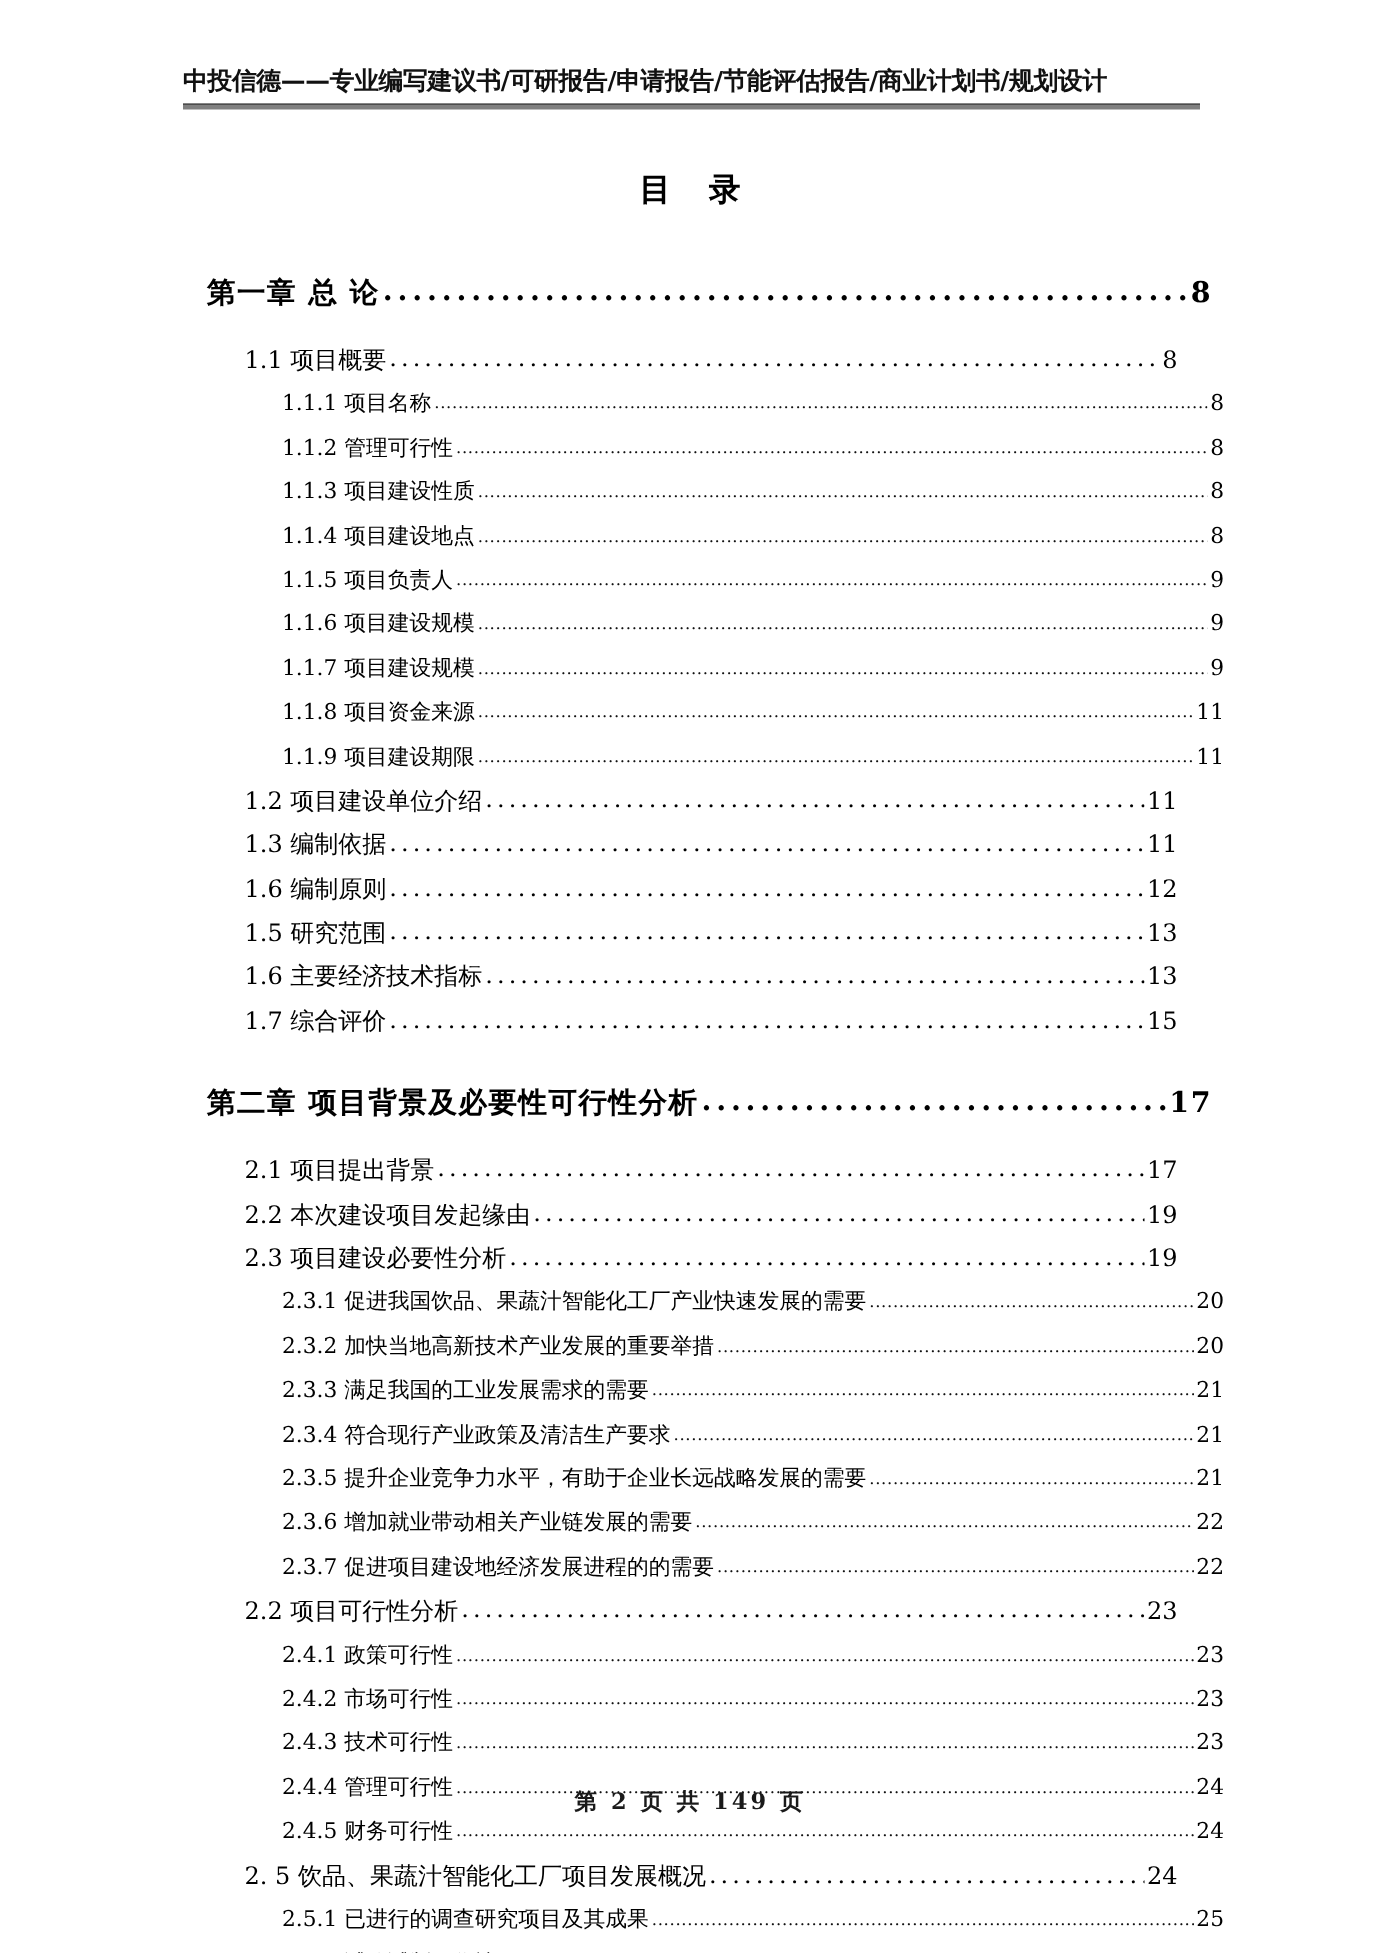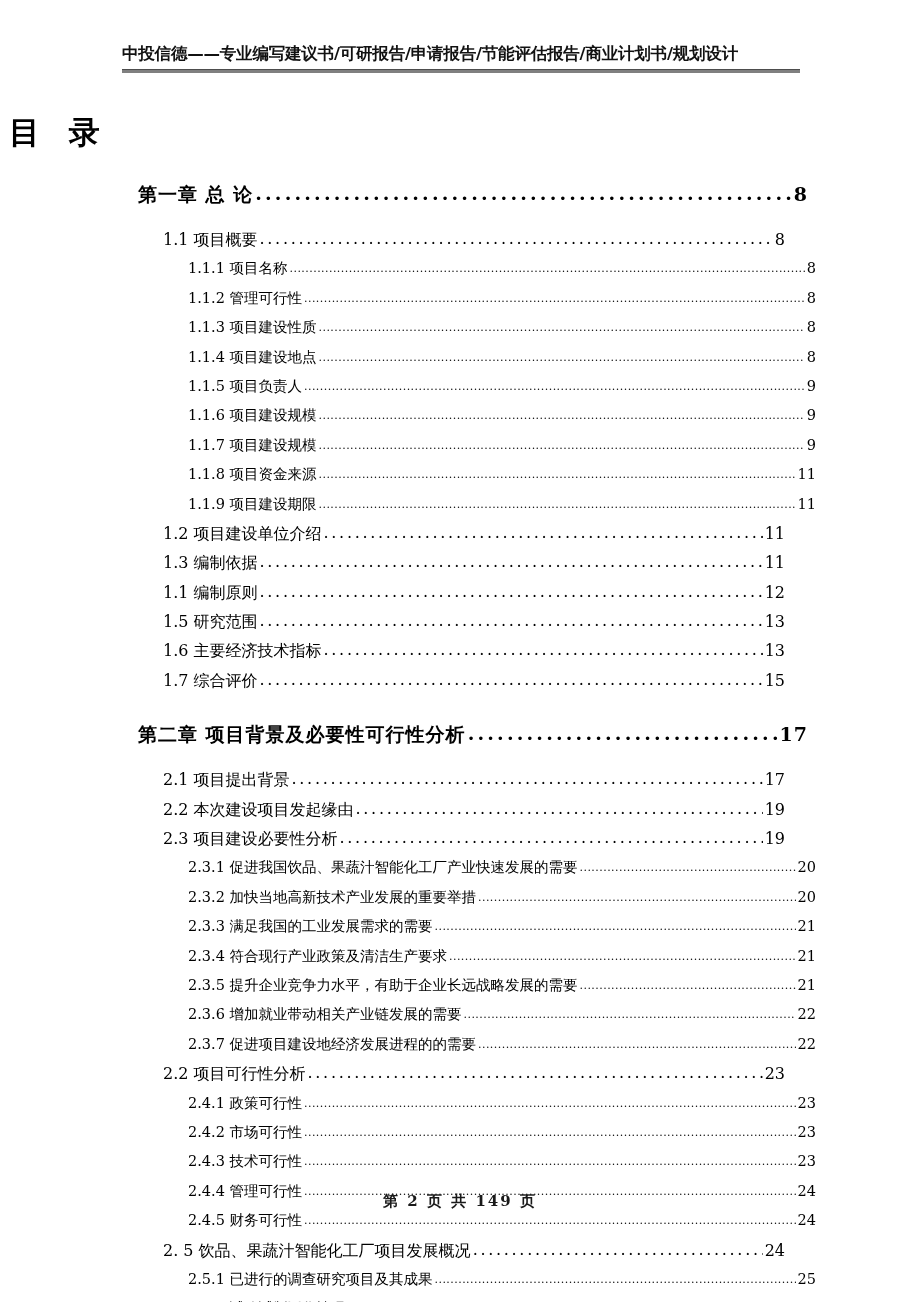--- a/index.html
+++ b/index.html
@@ -46,23 +46,23 @@
     background: #808080;
     border-top: 1px solid #4d4d4d;
   }
 
   
   .toc-title {
     position: absolute;
     left: 0;
     top: 112px;
     width: 920px;
-    text-align: left;
+    text-align: center;
     font-family: "DejaVu Sans", "Liberation Sans", sans-serif;
-    font-size: 31px;
+    font-size: 21px;
     font-weight: bold;
     letter-spacing: 9px;
     text-indent: 9px;
     color: #000000;
   }
 
   
   .toc {
     position: absolute;
     left: 0;
@@ -226,21 +226,21 @@
         <span class="label">1.2 项目建设单位介绍</span>
         <span class="leader">.......................................................................................................................................................................................................</span>
         <span class="pageno">11</span>
       </div>
       <div class="row lvl-section">
         <span class="label">1.3 编制依据</span>
         <span class="leader">.......................................................................................................................................................................................................</span>
         <span class="pageno">11</span>
       </div>
       <div class="row lvl-section">
-        <span class="label">1.1 编制原则</span>
+        <span class="label">1.6 编制原则</span>
         <span class="leader">.......................................................................................................................................................................................................</span>
         <span class="pageno">12</span>
       </div>
       <div class="row lvl-section">
         <span class="label">1.5 研究范围</span>
         <span class="leader">.......................................................................................................................................................................................................</span>
         <span class="pageno">13</span>
       </div>
       <div class="row lvl-section">
         <span class="label">1.6 主要经济技术指标</span>

